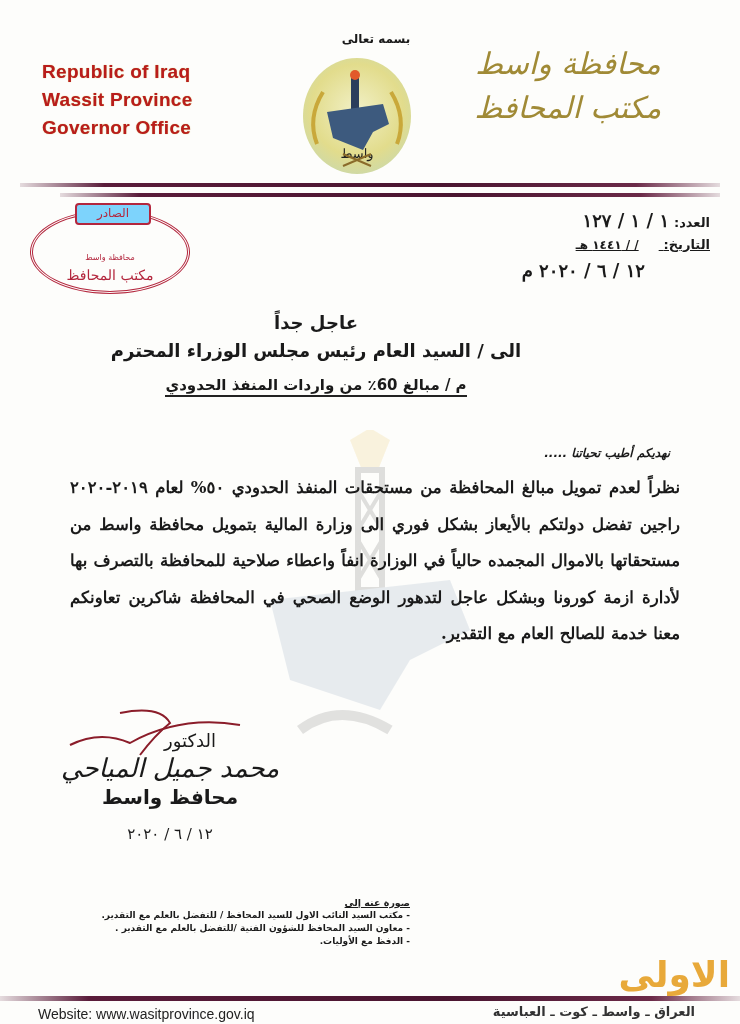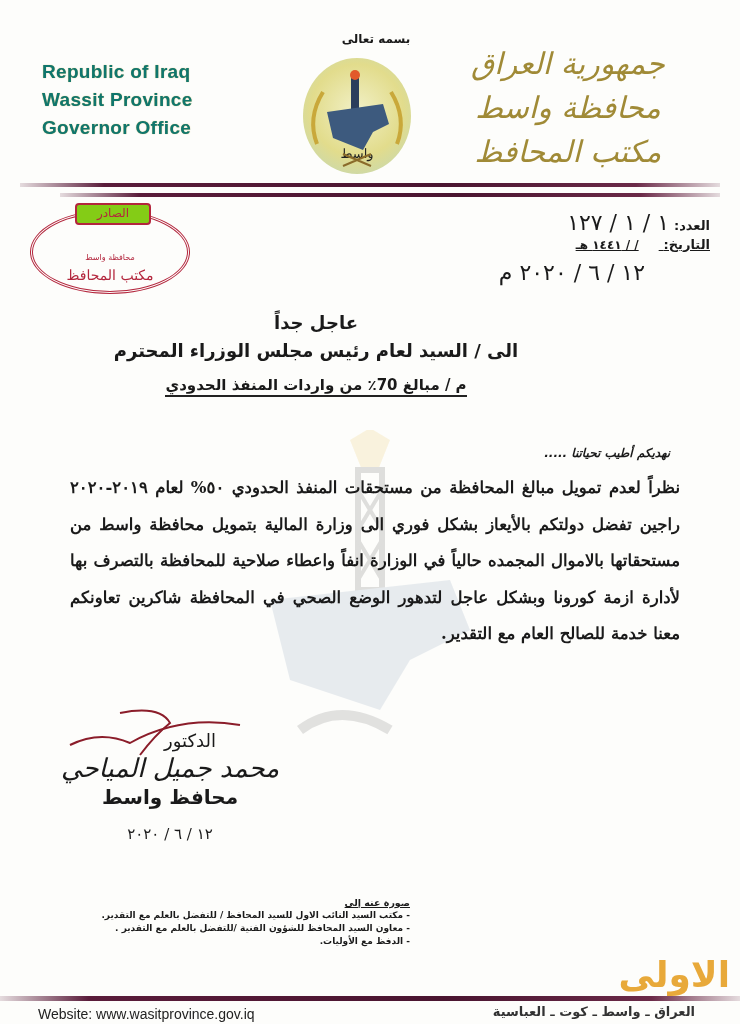--- a/index.html
+++ b/index.html
@@ -3,42 +3,42 @@
   <meta charset="utf-8">
   <style>
     html, body { margin:0; padding:0; }
     body {
       width:740px; height:1024px; position:relative; overflow:hidden;
       background:#fdfdfb; font-family:"DejaVu Sans", sans-serif; color:#1a1a1a;
     }
     .abs { position:absolute; }
     .en-head {
       left:42px; top:58px; font-family:"Liberation Sans", sans-serif;
-      font-weight:bold; font-size:19px; line-height:28px; color:#0f766e;
+      font-weight:bold; font-size:19px; line-height:28px; color:#b91c1c;
       letter-spacing:0.3px; text-shadow:0 0 1px #c9b35a;
     }
     .ar-head {
       right:62px; top:42px; direction:rtl; text-align:center;
       font-family:"DejaVu Serif", serif; font-size:30px; line-height:44px;
       color:#a08a36; font-style:italic; width:220px;
     }
     .basmala { left:326px; top:32px; width:100px; text-align:center; direction:rtl; font-size:12px; font-weight:bold; }
     .emblem {
       left:303px; top:58px; width:108px; height:116px; border-radius:50%;
       background:radial-gradient(circle at 50% 45%, #f1f0c6 0%, #e2dc8c 55%, #cdd9a8 80%, #d9e3c4 100%);
     }
     .bar { height:4px; background:linear-gradient(90deg, rgba(92,30,58,0.15) 0%, #5a1c3a 12%, #4a1530 60%, #6b2a48 88%, rgba(92,30,58,0.15) 100%); }
     .meta { right:30px; direction:rtl; text-align:right; font-weight:bold; font-size:14px; }
     .meta .lbl { font-family:"DejaVu Sans", sans-serif; font-size:13px;text-align:right; }
-    .meta .hand { font-family:"DejaVu Serif", serif; font-weight:normal; font-size:22px; letter-spacing:2px; }
+    .meta .hand { font-family:"DejaVu Serif", serif; font-weight:bold; font-size:18px; letter-spacing:2px; }
     .stamp {
       left:30px; top:210px; width:160px; height:84px; border:3px double #b3263d; border-radius:50%;
       color:#b3263d; text-align:center; direction:rtl; font-size:10px; box-sizing:border-box;
     }
-    .stamp-top { position:absolute; left:42px; top:-10px; width:72px; height:18px; background:#84cc16; border:2px solid #b3263d; border-radius:4px; font-size:12px; line-height:16px; }
+    .stamp-top { position:absolute; left:42px; top:-10px; width:72px; height:18px; background:#7dd3fc; border:2px solid #b3263d; border-radius:4px; font-size:12px; line-height:16px; }
     .stamp-sub { position:absolute; left:0; right:0; top:40px; font-size:8px; }
     .stamp-main { position:absolute; left:0; right:0; top:54px; font-size:14px; font-family:"DejaVu Serif", serif; }
     .center { left:0; width:632px; text-align:center; direction:rtl; font-weight:bold; }
     .urgent { top:312px; font-size:18px; }
     .addressee { top:340px; font-size:18px; }
     .subject { top:376px; font-size:15px; }
     .subject span { border-bottom:2px solid #222; padding-bottom:1px; }
     .greet { right:70px; top:446px; direction:rtl; font-size:12px; font-weight:bold; font-style:italic; }
     .body-text {
       left:70px; width:610px; top:470px; direction:rtl; text-align:justify; text-align-last:right;
@@ -78,21 +78,20 @@
     <path d="M94 86 Q104 60 88 34" stroke="#c9a83a" stroke-width="4" fill="none"></path>
     <rect x="48" y="20" width="8" height="40" fill="#2b3e5c"></rect>
     <circle cx="52" cy="17" r="5" fill="#e25a2a"></circle>
     <path d="M24 54 L80 46 L86 66 L70 74 L60 92 L30 80 Z" fill="#3d5a7e"></path>
     <text x="54" y="100" font-size="13" text-anchor="middle" fill="#222" font-family="DejaVu Serif, serif">واسط</text>
     <path d="M40 108 L68 96 M40 96 L68 108" stroke="#8a6b2a" stroke-width="2"></path>
   </svg>
 </div>
 
 <div class="abs ar-head">
-  <div>جمهورية العراق</div>
   <div>محافظة واسط</div>
   <div>مكتب المحافظ</div>
 </div>
 
 <div class="abs bar" style="left:20px; top:183px; width:700px;"></div>
 <div class="abs bar" style="left:60px; top:193px; width:660px;"></div>
 
 <div class="abs meta" style="top:210px;">
   <span class="lbl">العدد:</span>
   <span class="hand">١ / ١ / ١٢٧</span>
@@ -115,23 +114,23 @@
   <svg width="240" height="320" viewBox="0 0 240 320">
     <path d="M100 10 L120 -2 L140 10 L128 40 L112 40 Z" fill="#e8c25a"></path>
     <rect x="108" y="40" width="24" height="120" fill="none" stroke="#555" stroke-width="6"></rect>
     <path d="M108 60 L132 100 M132 60 L108 100 M108 110 L132 150 M132 110 L108 150" stroke="#555" stroke-width="4"></path>
     <path d="M20 170 L200 150 L220 200 L160 230 L130 280 L40 250 Z" fill="#8aa0b8"></path>
     <path d="M50 300 Q90 270 140 300" stroke="#666" stroke-width="10" fill="none"></path>
   </svg>
 </div>
 
 <div class="abs center urgent">عاجل جداً</div>
-<div class="abs center addressee">الى / السيد لعام رئيس مجلس الوزراء المحترم</div>
+<div class="abs center addressee">الى / السيد العام رئيس مجلس الوزراء المحترم</div>
 <div class="abs center subject">
-  <span>م / مبالغ 70٪ من واردات المنفذ الحدودي</span>
+  <span>م / مبالغ 60٪ من واردات المنفذ الحدودي</span>
 </div>
 
 <div class="abs greet">نهديكم أطيب تحياتنا .....</div>
 
 <div class="abs body-text">نظراً لعدم تمويل مبالغ المحافظة من مستحقات المنفذ الحدودي ٥٠% لعام ٢٠١٩-٢٠٢٠ راجين تفضل دولتكم بالأيعاز بشكل فوري الى وزارة المالية بتمويل محافظة واسط من مستحقاتها بالاموال المجمده حالياً في الوزارة انفاً واعطاء صلاحية للمحافظة بالتصرف بها لأدارة ازمة كورونا وبشكل عاجل لتدهور الوضع الصحي في المحافظة شاكرين تعاونكم معنا خدمة للصالح العام مع التقدير.</div>
 
 <svg class="abs scribble" width="190" height="60" viewBox="0 0 190 60">
   <path d="M10 40 Q40 25 70 38 Q120 10 180 20" stroke="#8b1d2a" stroke-width="2" fill="none"></path>
   <path d="M60 8 Q100 0 110 18 Q95 30 80 50" stroke="#8b1d2a" stroke-width="2" fill="none"></path>
 </svg>

